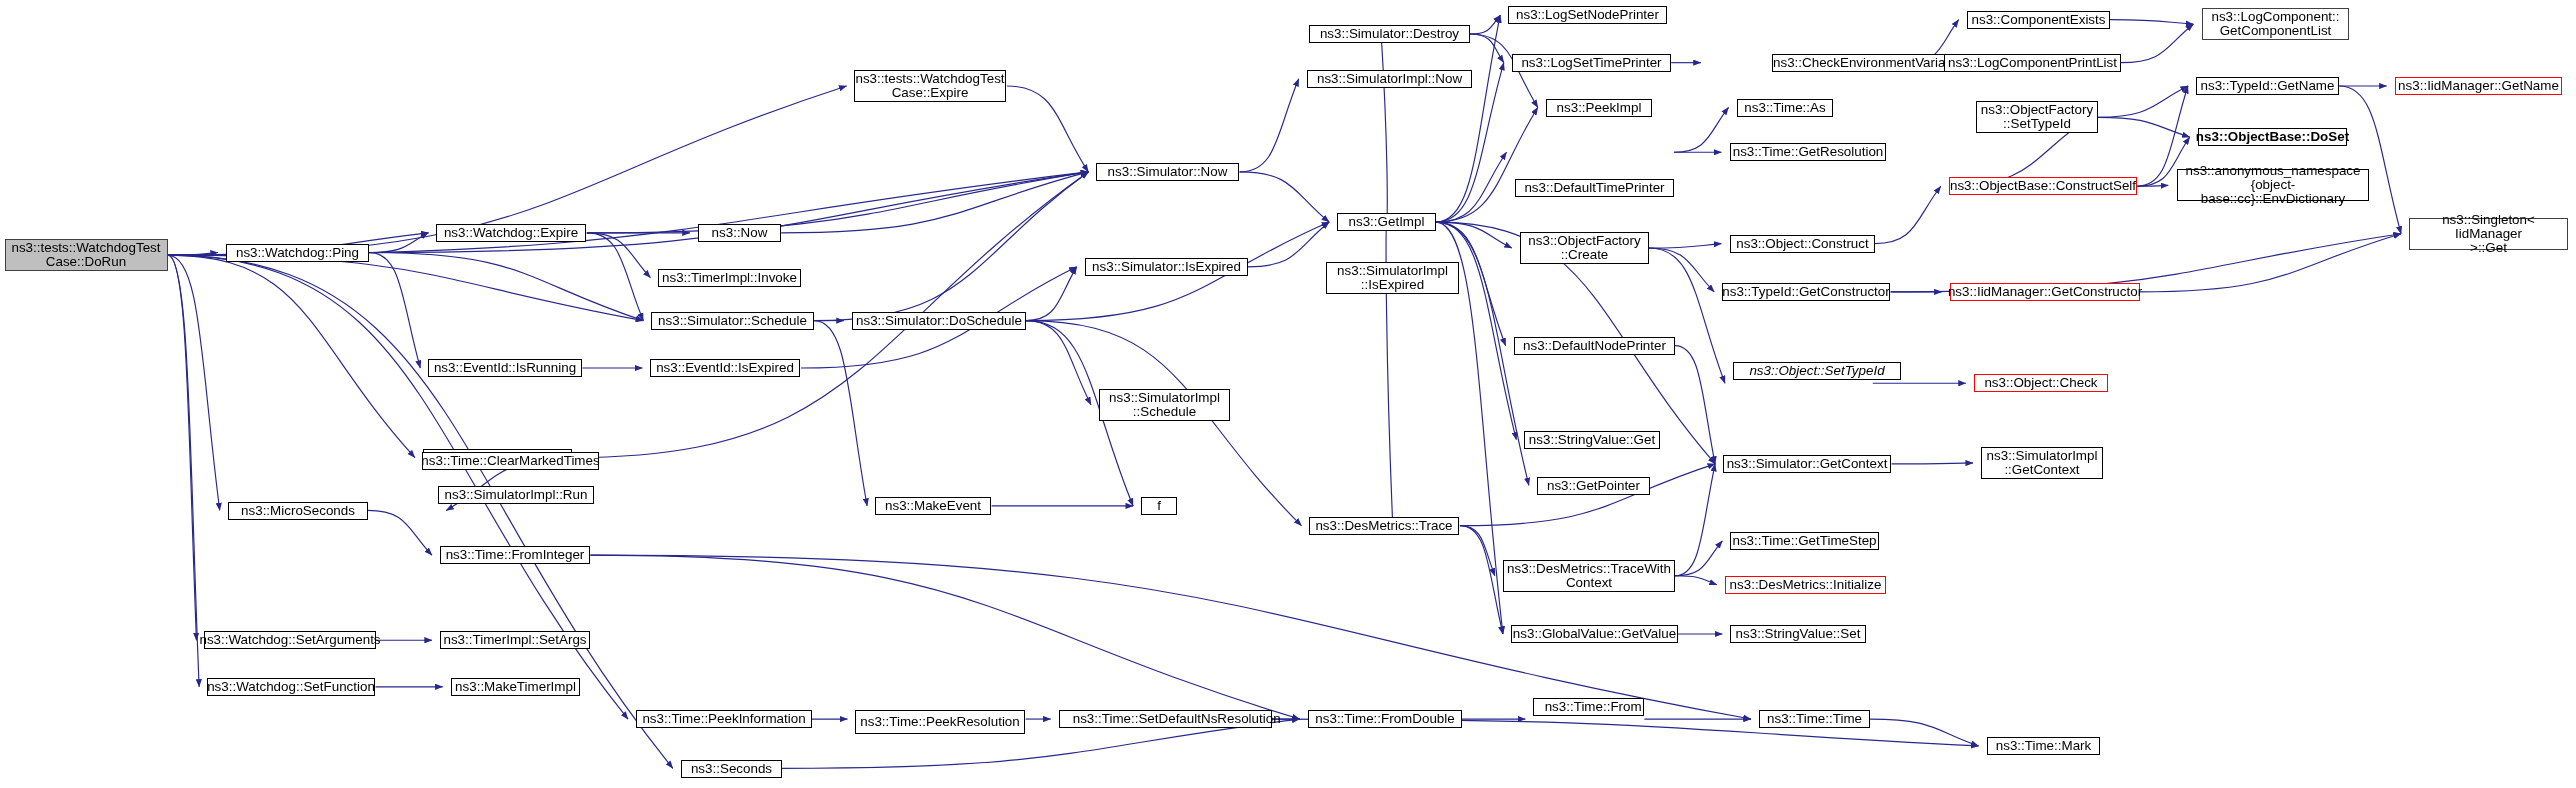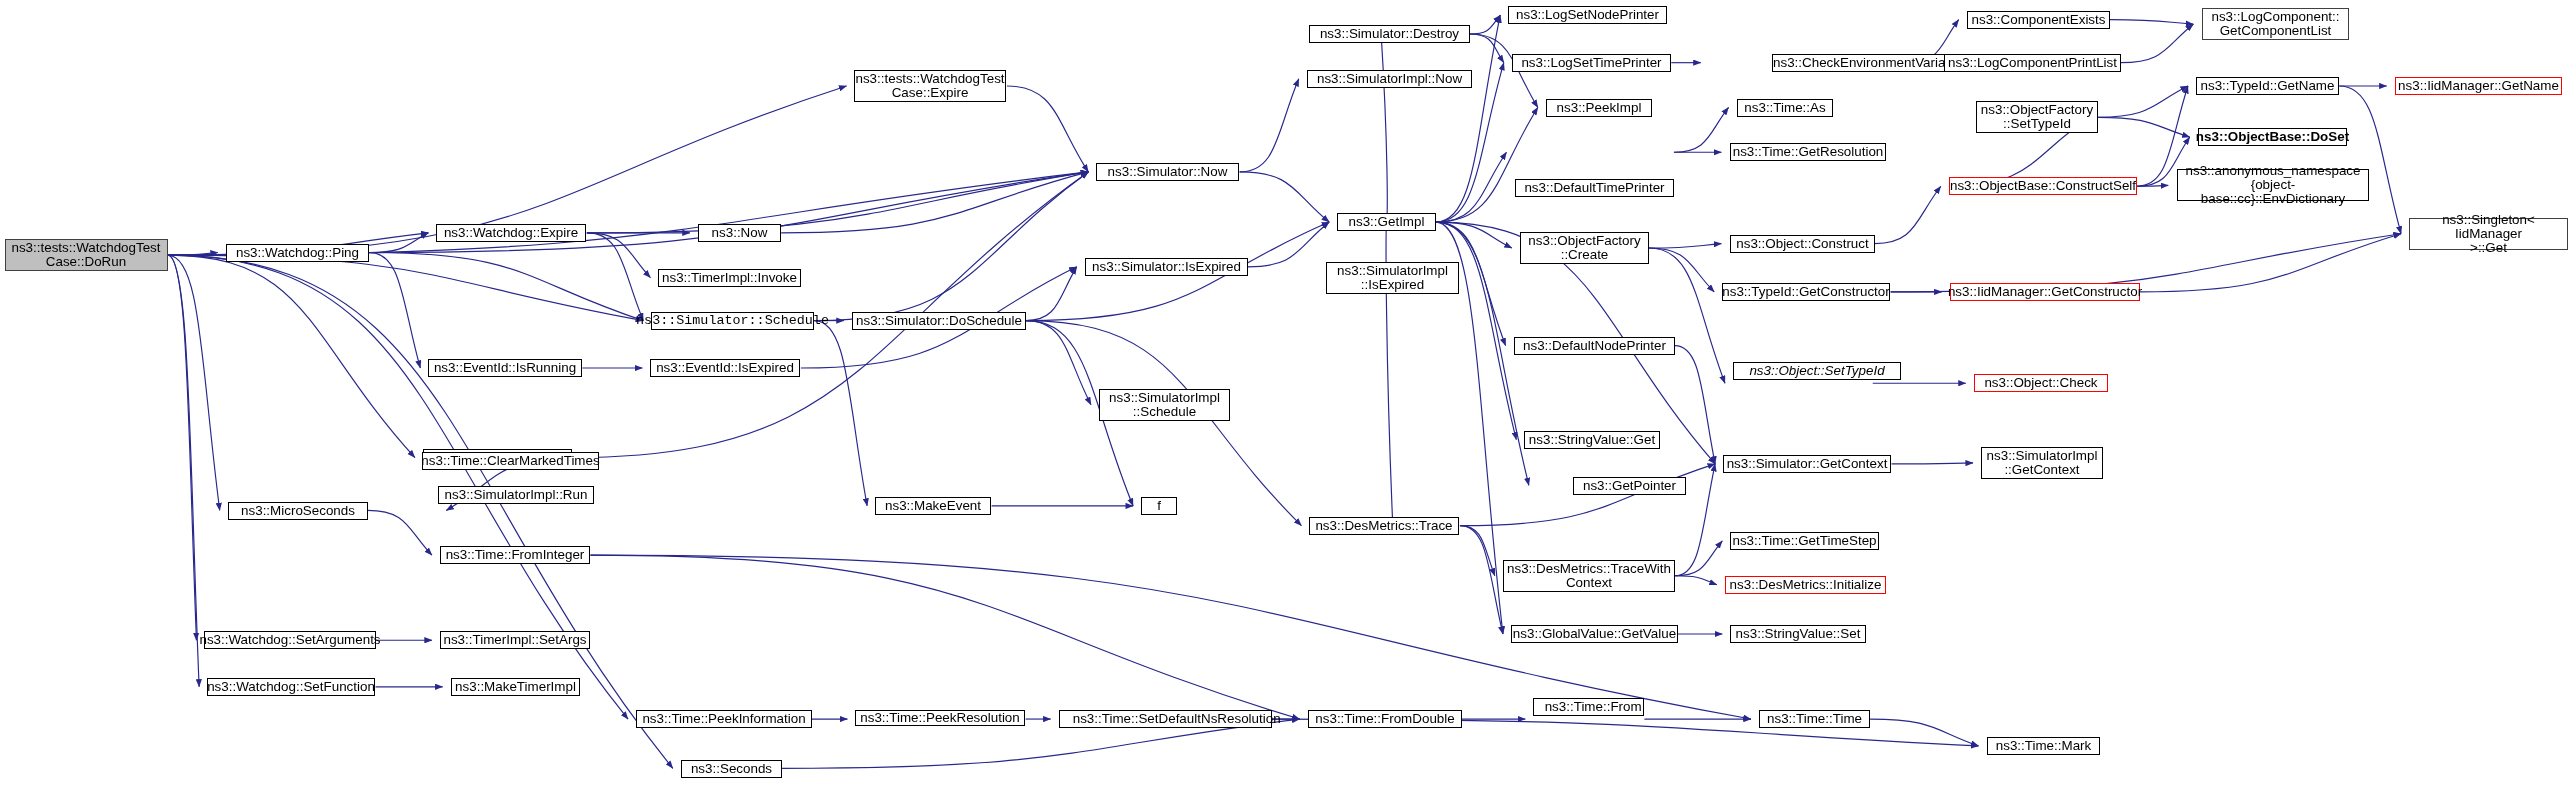--- a/index.html
+++ b/index.html
@@ -155,54 +155,54 @@
       <div class="node" style="left: 226px; top: 244px; width: 143px; height: 18px;">ns3::Watchdog::Ping</div>
       <div class="node" style="left: 423px; top: 449px; width: 149px; height: 18px;">ns3::Simulator::Run</div>
       <div class="node" style="left: 228px; top: 502px; width: 140px; height: 18px;">ns3::MicroSeconds</div>
       <div class="node" style="left: 204px; top: 631px; width: 172px; height: 18px;">ns3::Watchdog::SetArguments</div>
       <div class="node" style="left: 207px; top: 678px; width: 168px; height: 18px;">ns3::Watchdog::SetFunction</div>
       <div class="node" style="left: 436px; top: 224px; width: 150px; height: 18px;">ns3::Watchdog::Expire</div>
       <div class="node" style="left: 698px; top: 224px; width: 83px; height: 18px;">ns3::Now</div>
       <div class="node" style="left: 658px; top: 269px; width: 143px; height: 18px;">ns3::TimerImpl::Invoke</div>
       <div class="node" style="left: 428px; top: 359px; width: 154px; height: 18px;">ns3::EventId::IsRunning</div>
       <div class="node" style="left: 650px; top: 359px; width: 150px; height: 18px;">ns3::EventId::IsExpired</div>
-      <div class="node" style="left: 651px; top: 312px; width: 163px; height: 18px; font-family: Liberation Mono, monospace;">ns3::Simulator::Schedule</div>
+      <div class="node" style="left: 651px; top: 312px; width: 163px; height: 18px;">ns3::Simulator::Schedule</div>
       <div class="node" style="left: 852px; top: 312px; width: 174px; height: 18px; text-align: center;">ns3::Simulator::DoSchedule</div>
       <div class="node" style="left: 422px; top: 452px; width: 177px; height: 18px;">ns3::Time::ClearMarkedTimes</div>
       <div class="node" style="left: 438px; top: 486px; width: 156px; height: 18px;">ns3::SimulatorImpl::Run</div>
       <div class="node" style="left: 440px; top: 546px; width: 150px; height: 18px;">ns3::Time::FromInteger</div>
       <div class="node" style="left: 440px; top: 631px; width: 150px; height: 18px;">ns3::TimerImpl::SetArgs</div>
       <div class="node" style="left: 451px; top: 678px; width: 129px; height: 18px;">ns3::MakeTimerImpl</div>
       <div class="node" style="left: 854px; top: 70px; width: 152px; height: 32px;">ns3::tests::WatchdogTest
 Case::Expire</div>
       <div class="node" style="left: 1096px; top: 163px; width: 143px; height: 18px;">ns3::Simulator::Now</div>
       <div class="node" style="left: 1085px; top: 258px; width: 163px; height: 18px;">ns3::Simulator::IsExpired</div>
       <div class="node" style="left: 1099px; top: 389px; width: 131px; height: 32px;">ns3::SimulatorImpl
 ::Schedule</div>
       <div class="node" style="left: 875px; top: 497px; width: 116px; height: 18px;">ns3::MakeEvent</div>
       <div class="node" style="left: 1141px; top: 497px; width: 36px; height: 18px;">f</div>
       <div class="node" style="left: 636px; top: 710px; width: 176px; height: 18px;">ns3::Time::PeekInformation</div>
       <div class="node" style="left: 681px; top: 760px; width: 101px; height: 18px;">ns3::Seconds</div>
-      <div class="node" style="left: 855px; top: 710px; width: 170px; height: 16px;">ns3::Time::PeekResolution</div>
+      <div class="node" style="left: 855px; top: 710px; width: 170px; height: 24px;">ns3::Time::PeekResolution</div>
       <div class="node" style="left: 1059px; top: 710px; width: 213px; height: 18px; padding-left: 25px;">ns3::Time::SetDefaultNsResolution</div>
       <div class="node" style="left: 1309px; top: 25px; width: 161px; height: 18px;">ns3::Simulator::Destroy</div>
       <div class="node" style="left: 1307px; top: 70px; width: 165px; height: 18px;">ns3::SimulatorImpl::Now</div>
       <div class="node" style="left: 1326px; top: 262px; width: 133px; height: 32px;">ns3::SimulatorImpl
 ::IsExpired</div>
       <div class="node" style="left: 1337px; top: 213px; width: 99px; height: 18px;">ns3::GetImpl</div>
       <div class="node" style="left: 1309px; top: 517px; width: 150px; height: 18px;">ns3::DesMetrics::Trace</div>
       <div class="node" style="left: 1508px; top: 6.3px; width: 159px; height: 18px;">ns3::LogSetNodePrinter</div>
       <div class="node" style="left: 1512px; top: 54px; width: 159px; height: 18px;">ns3::LogSetTimePrinter</div>
       <div class="node" style="left: 1546px; top: 99px; width: 106px; height: 18px;">ns3::PeekImpl</div>
       <div class="node" style="left: 1515px; top: 143px; width: 159px; height: 18px; margin-top: 36px;">ns3::DefaultTimePrinter</div>
       <div class="node" style="left: 1520px; top: 232px; width: 129px; height: 32px;">ns3::ObjectFactory
 ::Create</div>
       <div class="node" style="left: 1514px; top: 337px; width: 161px; height: 18px;">ns3::DefaultNodePrinter</div>
       <div class="node" style="left: 1524px; top: 431px; width: 136px; height: 18px;">ns3::StringValue::Get</div>
-      <div class="node" style="left: 1537px; top: 477px; width: 113px; height: 18px; margin-left: 36px;">ns3::GetPointer</div>
+      <div class="node" style="left: 1537px; top: 477px; width: 113px; height: 18px;">ns3::GetPointer</div>
       <div class="node" style="left: 1503px; top: 560px; width: 172px; height: 32px;">ns3::DesMetrics::TraceWith
 Context</div>
       <div class="node" style="left: 1511px; top: 625px; width: 167px; height: 18px;">ns3::GlobalValue::GetValue</div>
       <div class="node" style="left: 1772px; top: 54px; width: 199px; height: 18px;">ns3::CheckEnvironmentVariables</div>
       <div class="node" style="left: 1737px; top: 99px; width: 96px; height: 18px;">ns3::Time::As</div>
       <div class="node" style="left: 1730px; top: 143px; width: 156px; height: 18px;">ns3::Time::GetResolution</div>
       <div class="node" style="left: 1976px; top: 101px; width: 122px; height: 32px;">ns3::ObjectFactory
 ::SetTypeId</div>
       <div class="node red" style="left: 1949px; top: 177px; width: 188px; height: 18px;">ns3::ObjectBase::ConstructSelf</div>
       <div class="node" style="left: 1730px; top: 235px; width: 145px; height: 18px;">ns3::Object::Construct</div>

